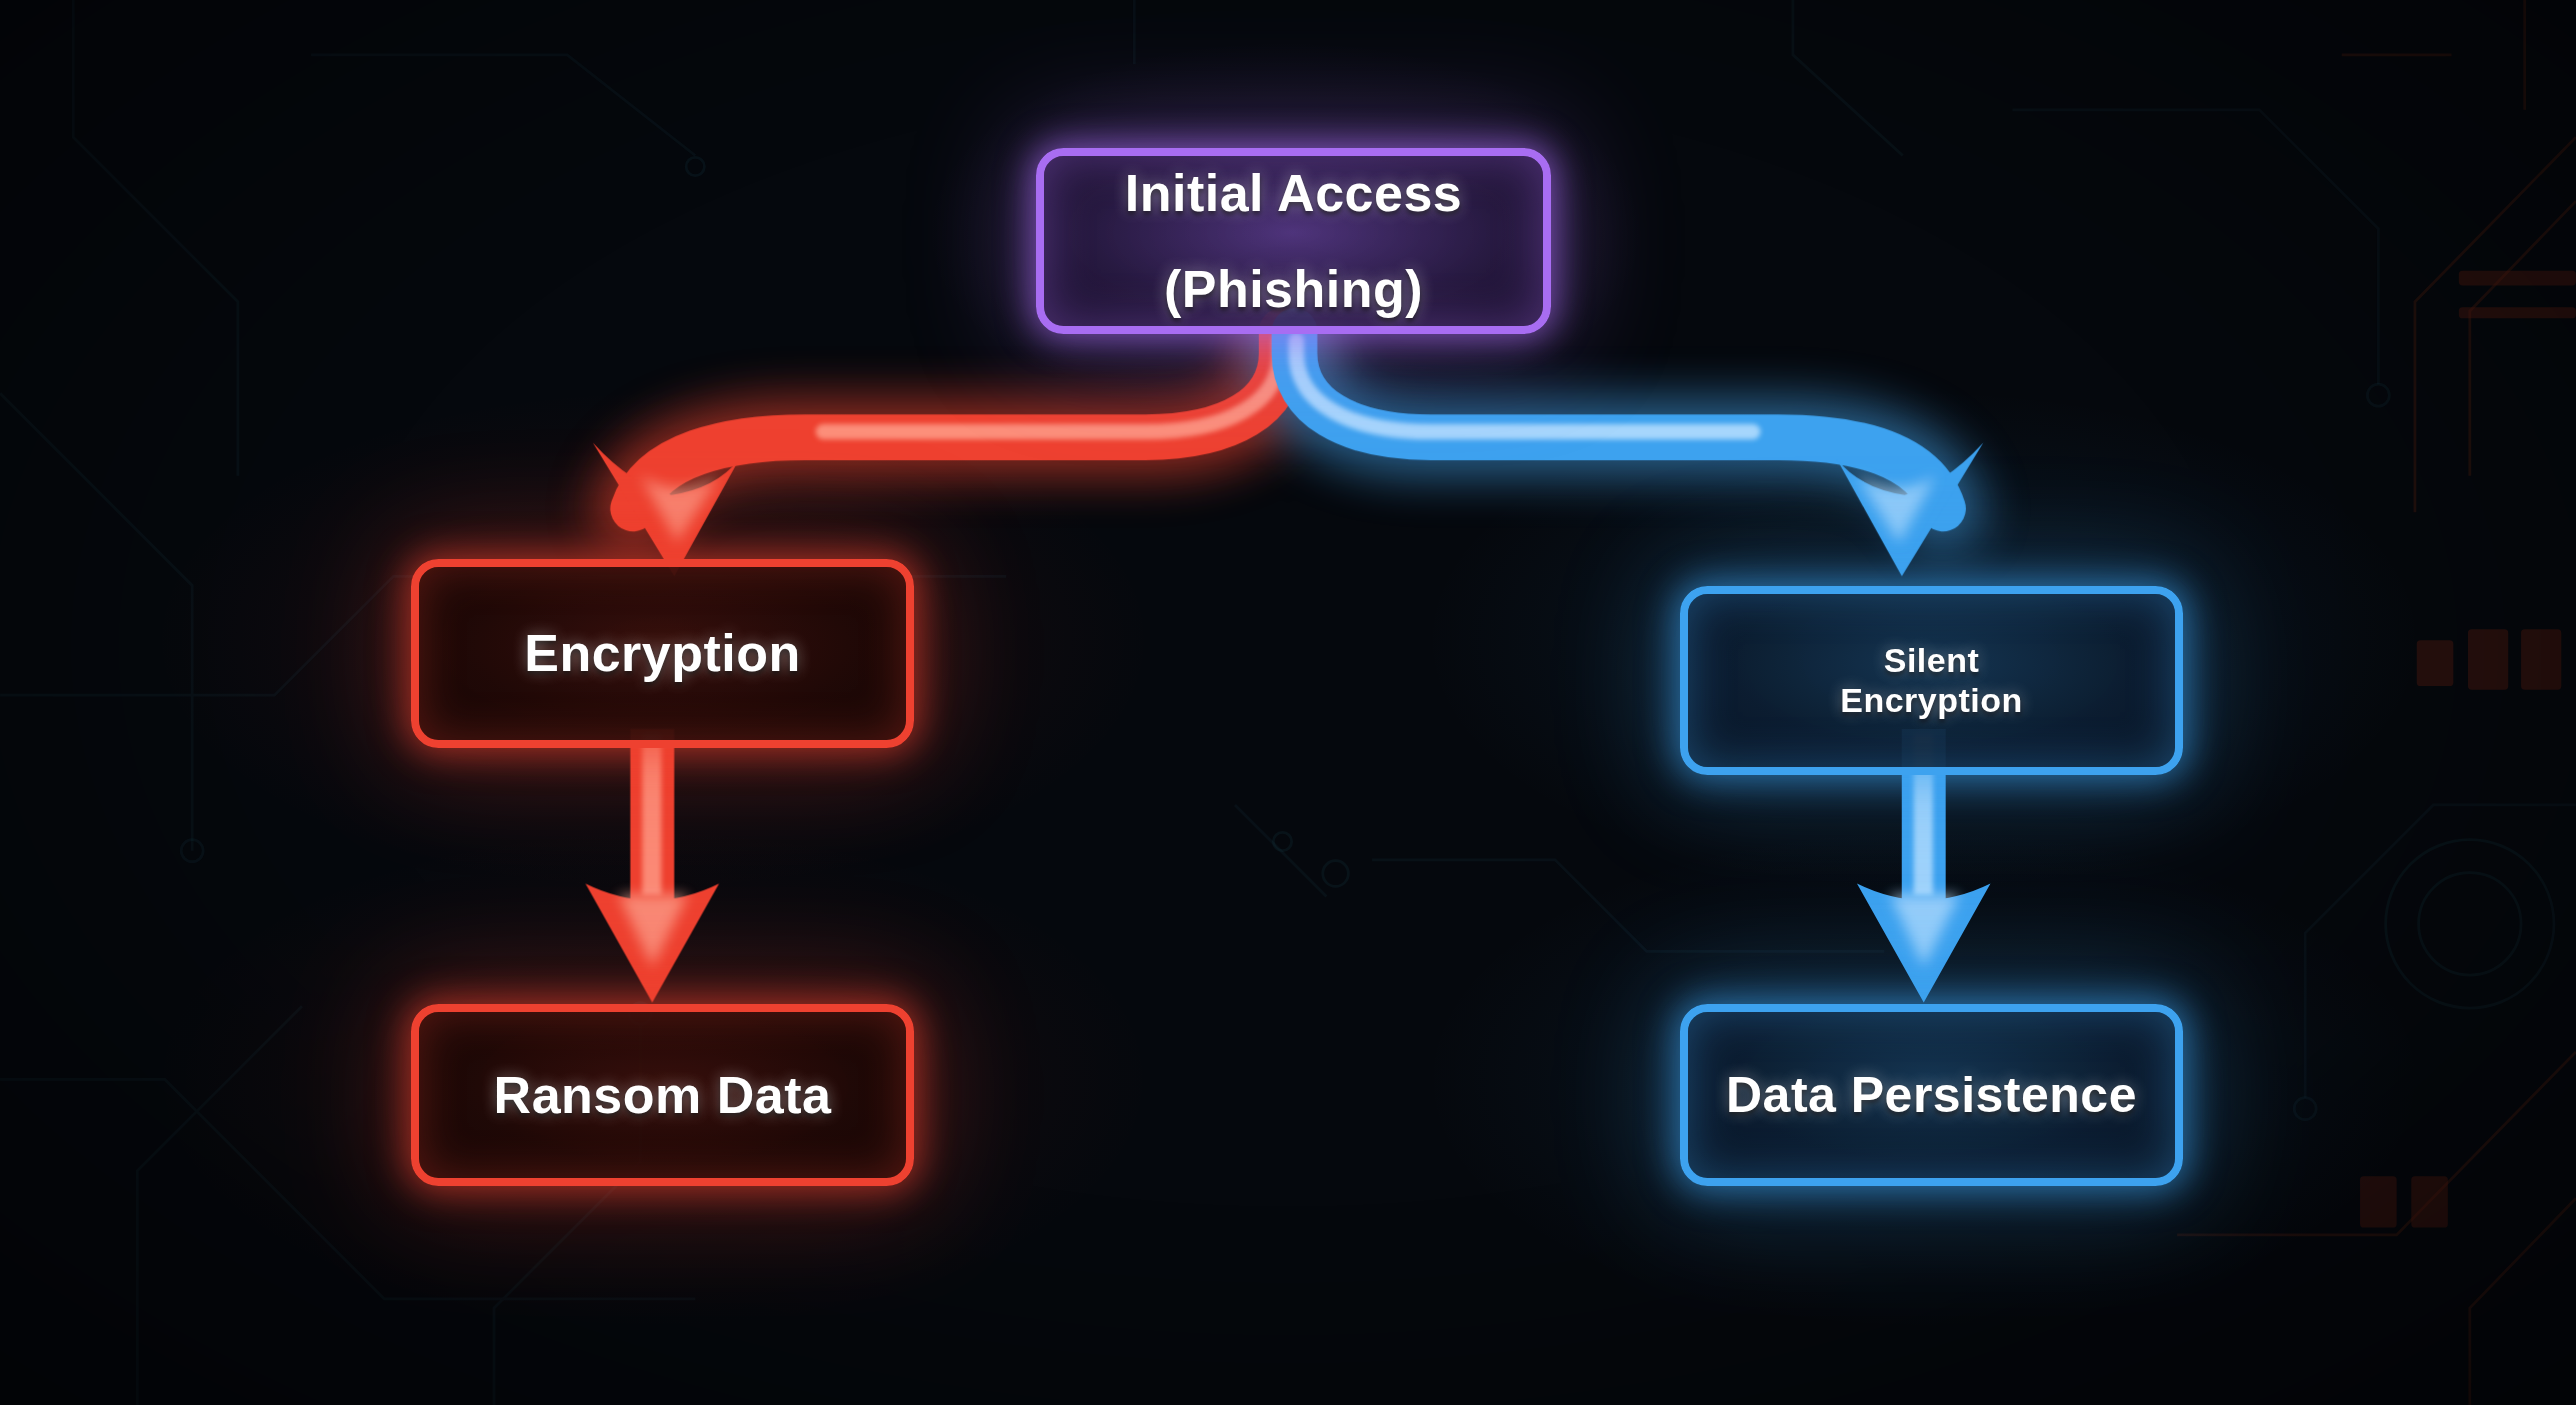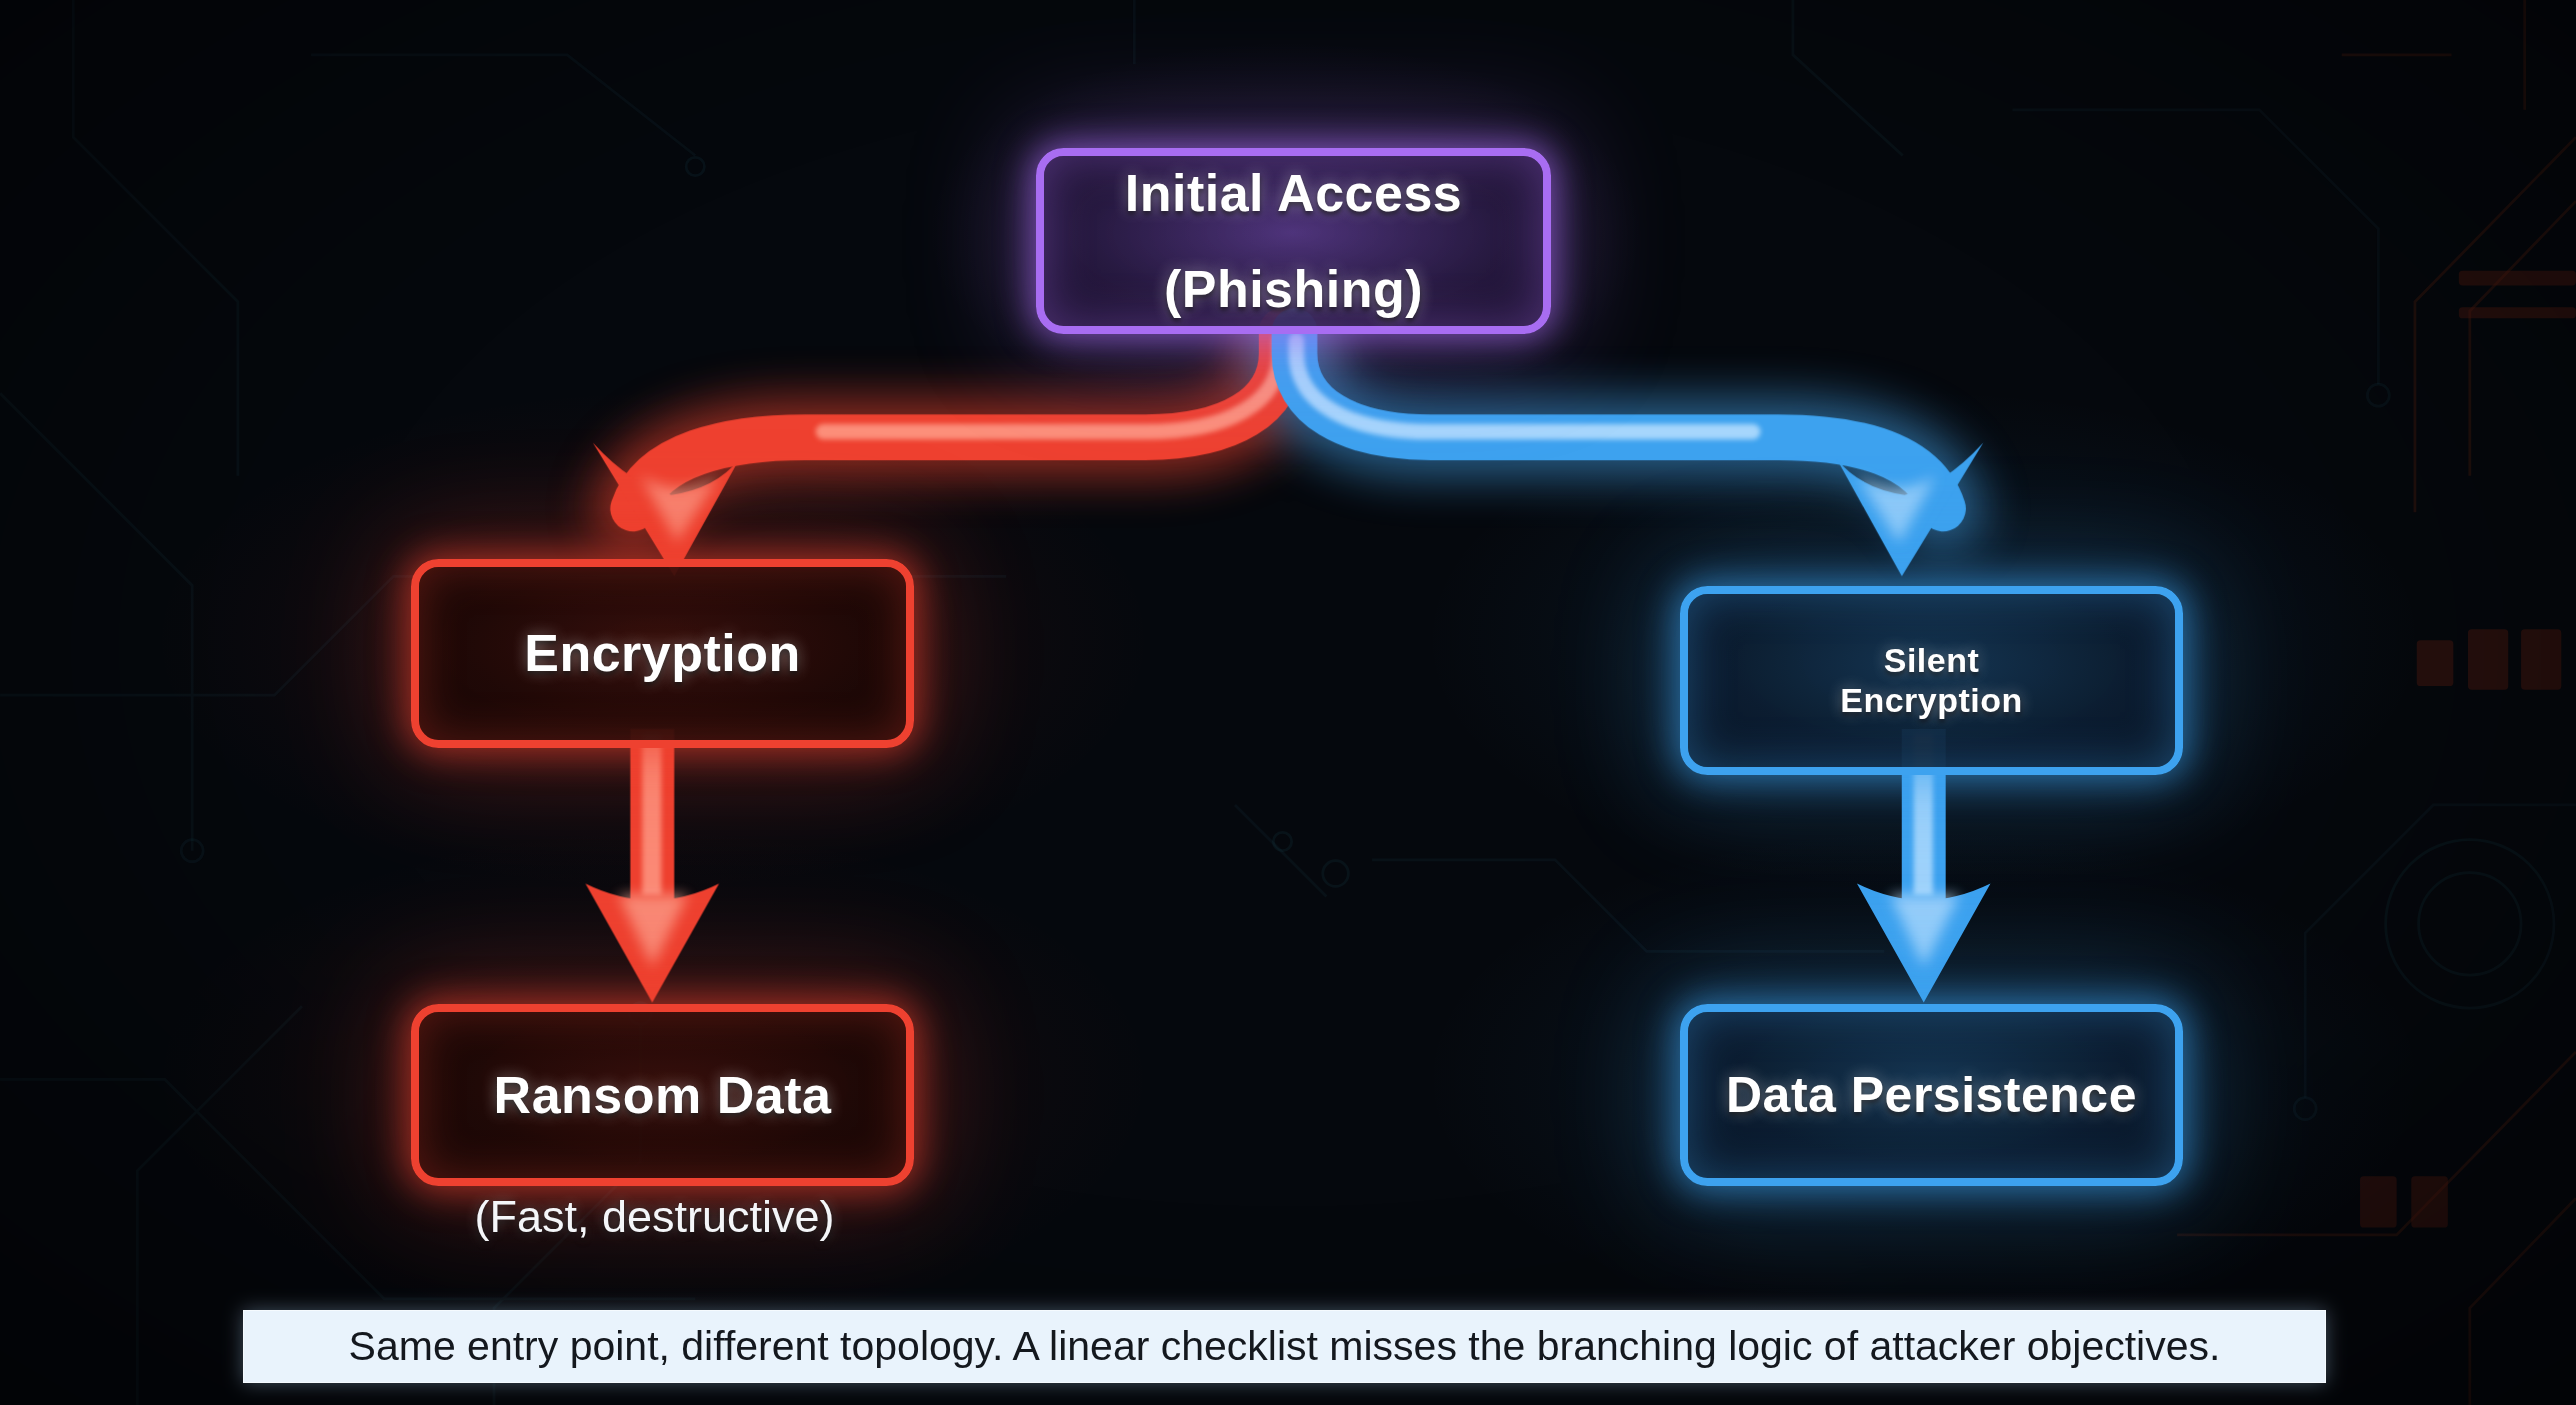--- a/index.html
+++ b/index.html
@@ -231,20 +231,16 @@
   </div>
 
   <div class="node red-node" id="node-ransom">
     <div class="nline">Ransom Data</div>
   </div>
 
   <div class="node blue-node" id="node-exfil">
     <div class="nline">Data Persistence</div>
   </div>
 
-  <div class="caption" id="caption-left">(Fast, destructive)</div>
-
-  <div id="banner">
-    <div class="banner-text">Same entry point, different topology. A linear checklist misses the branching logic of attacker objectives.</div>
-  </div>
+
 
 </div>
 
 
 </body></html>

